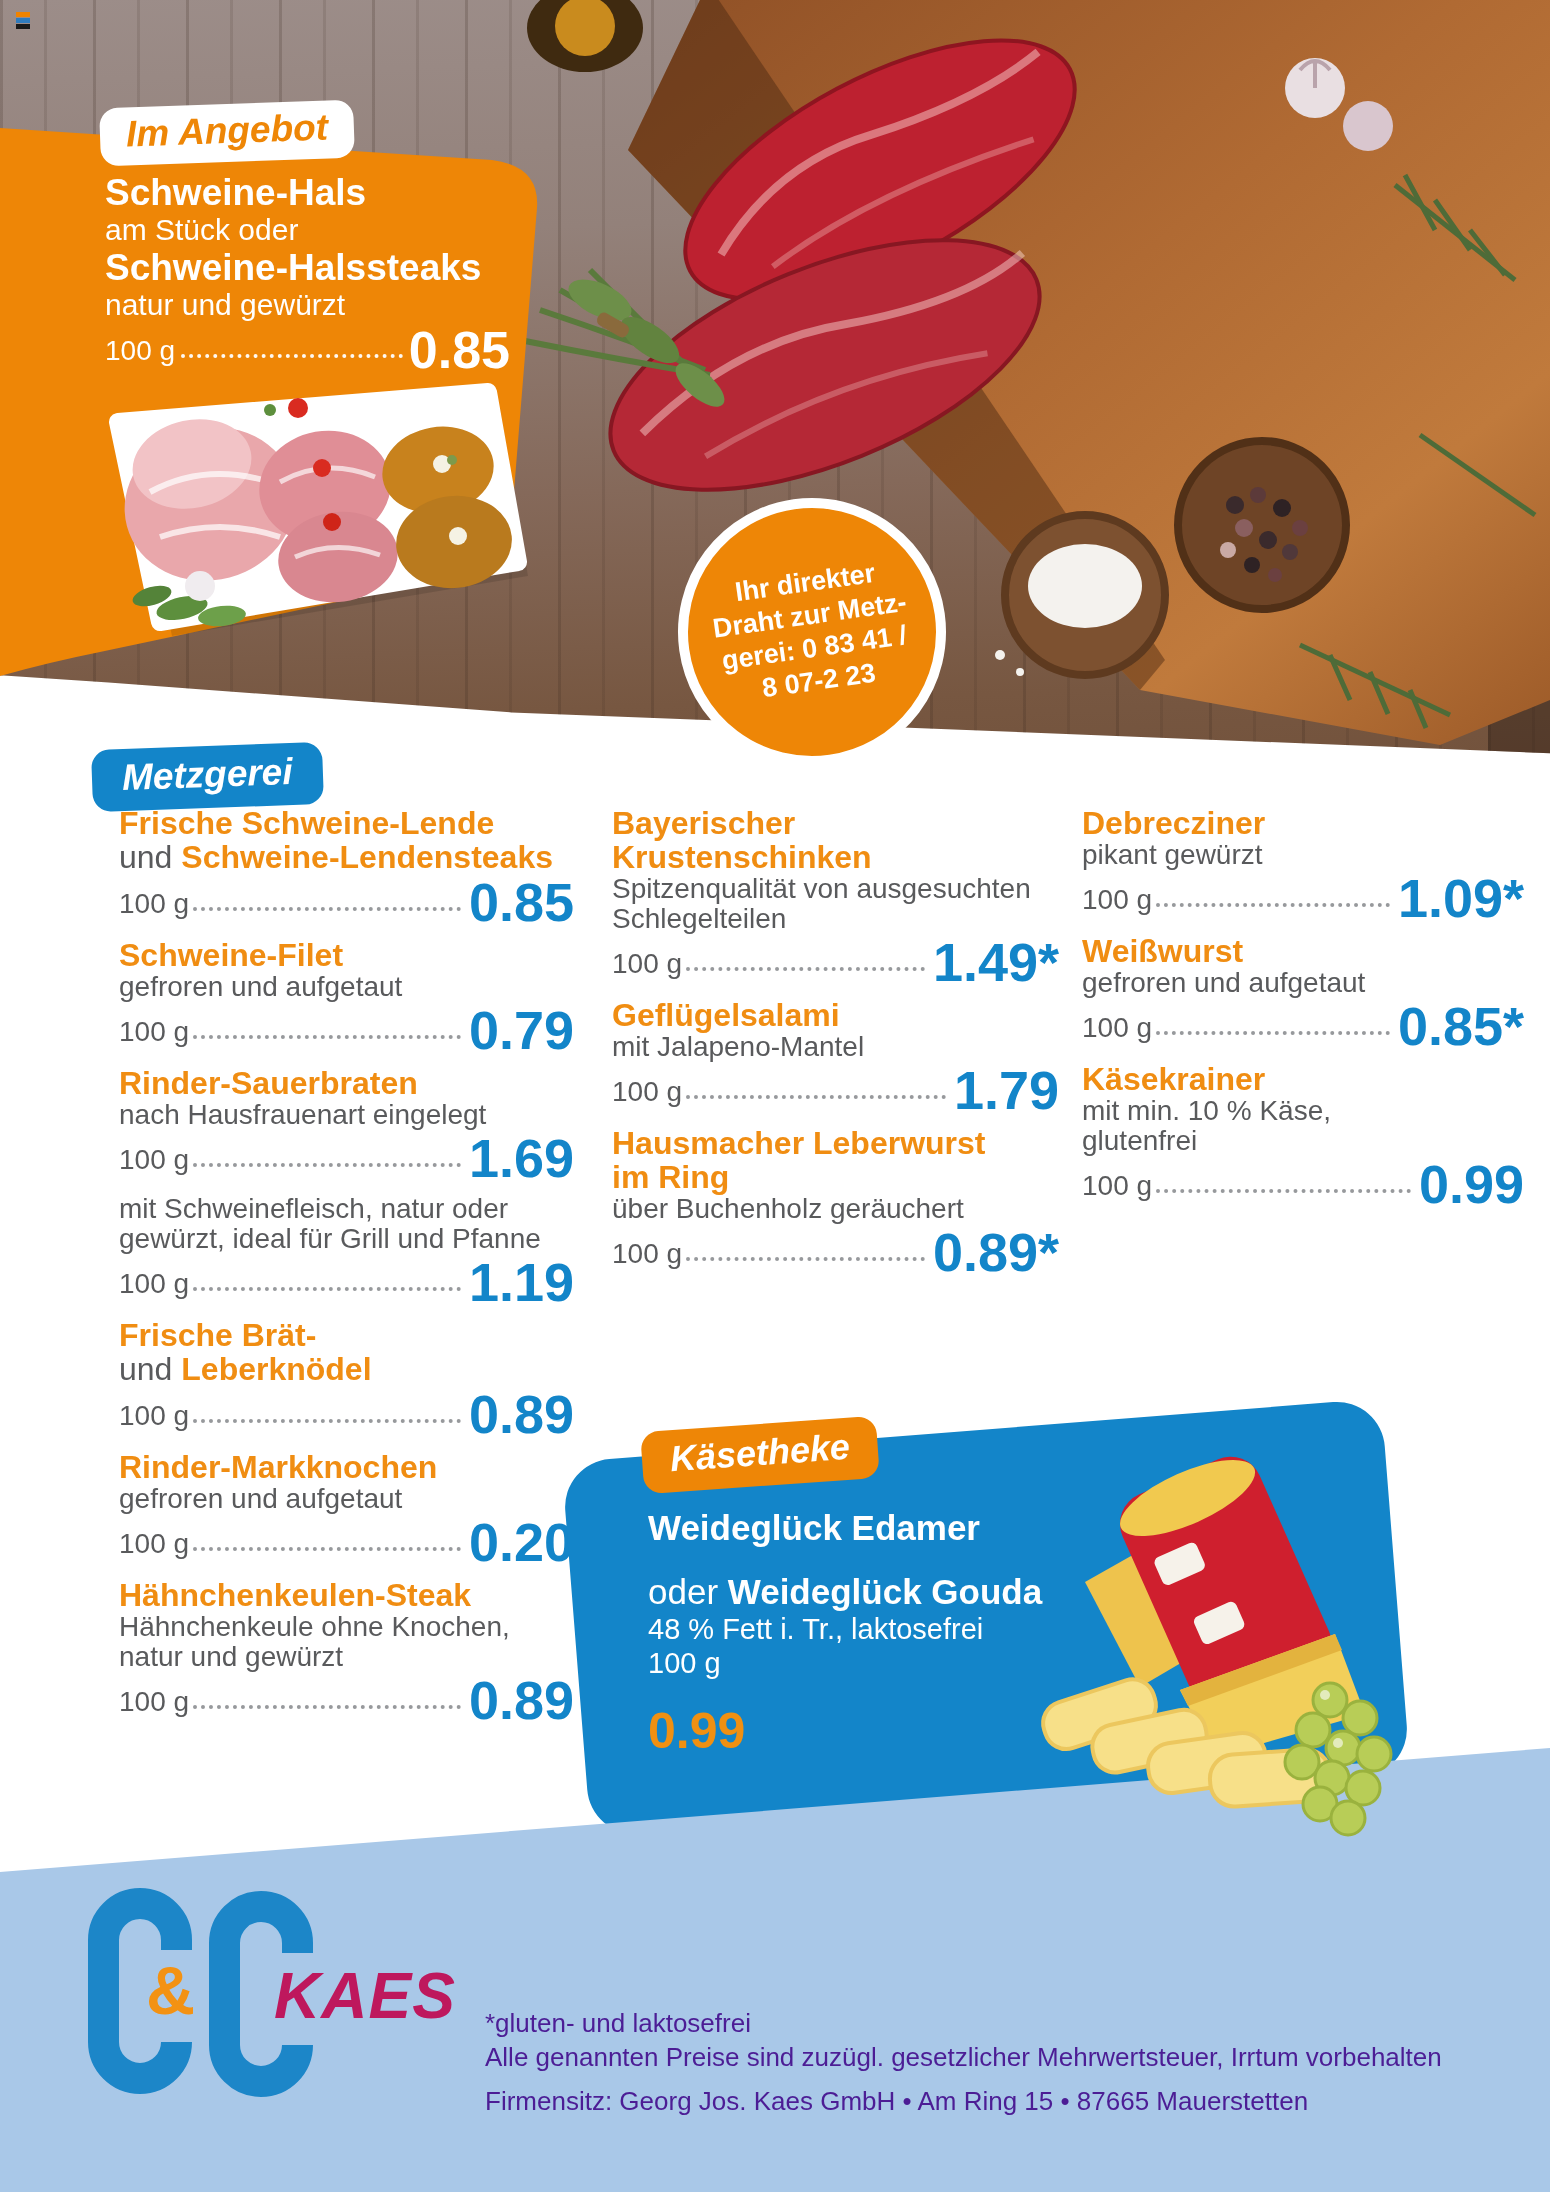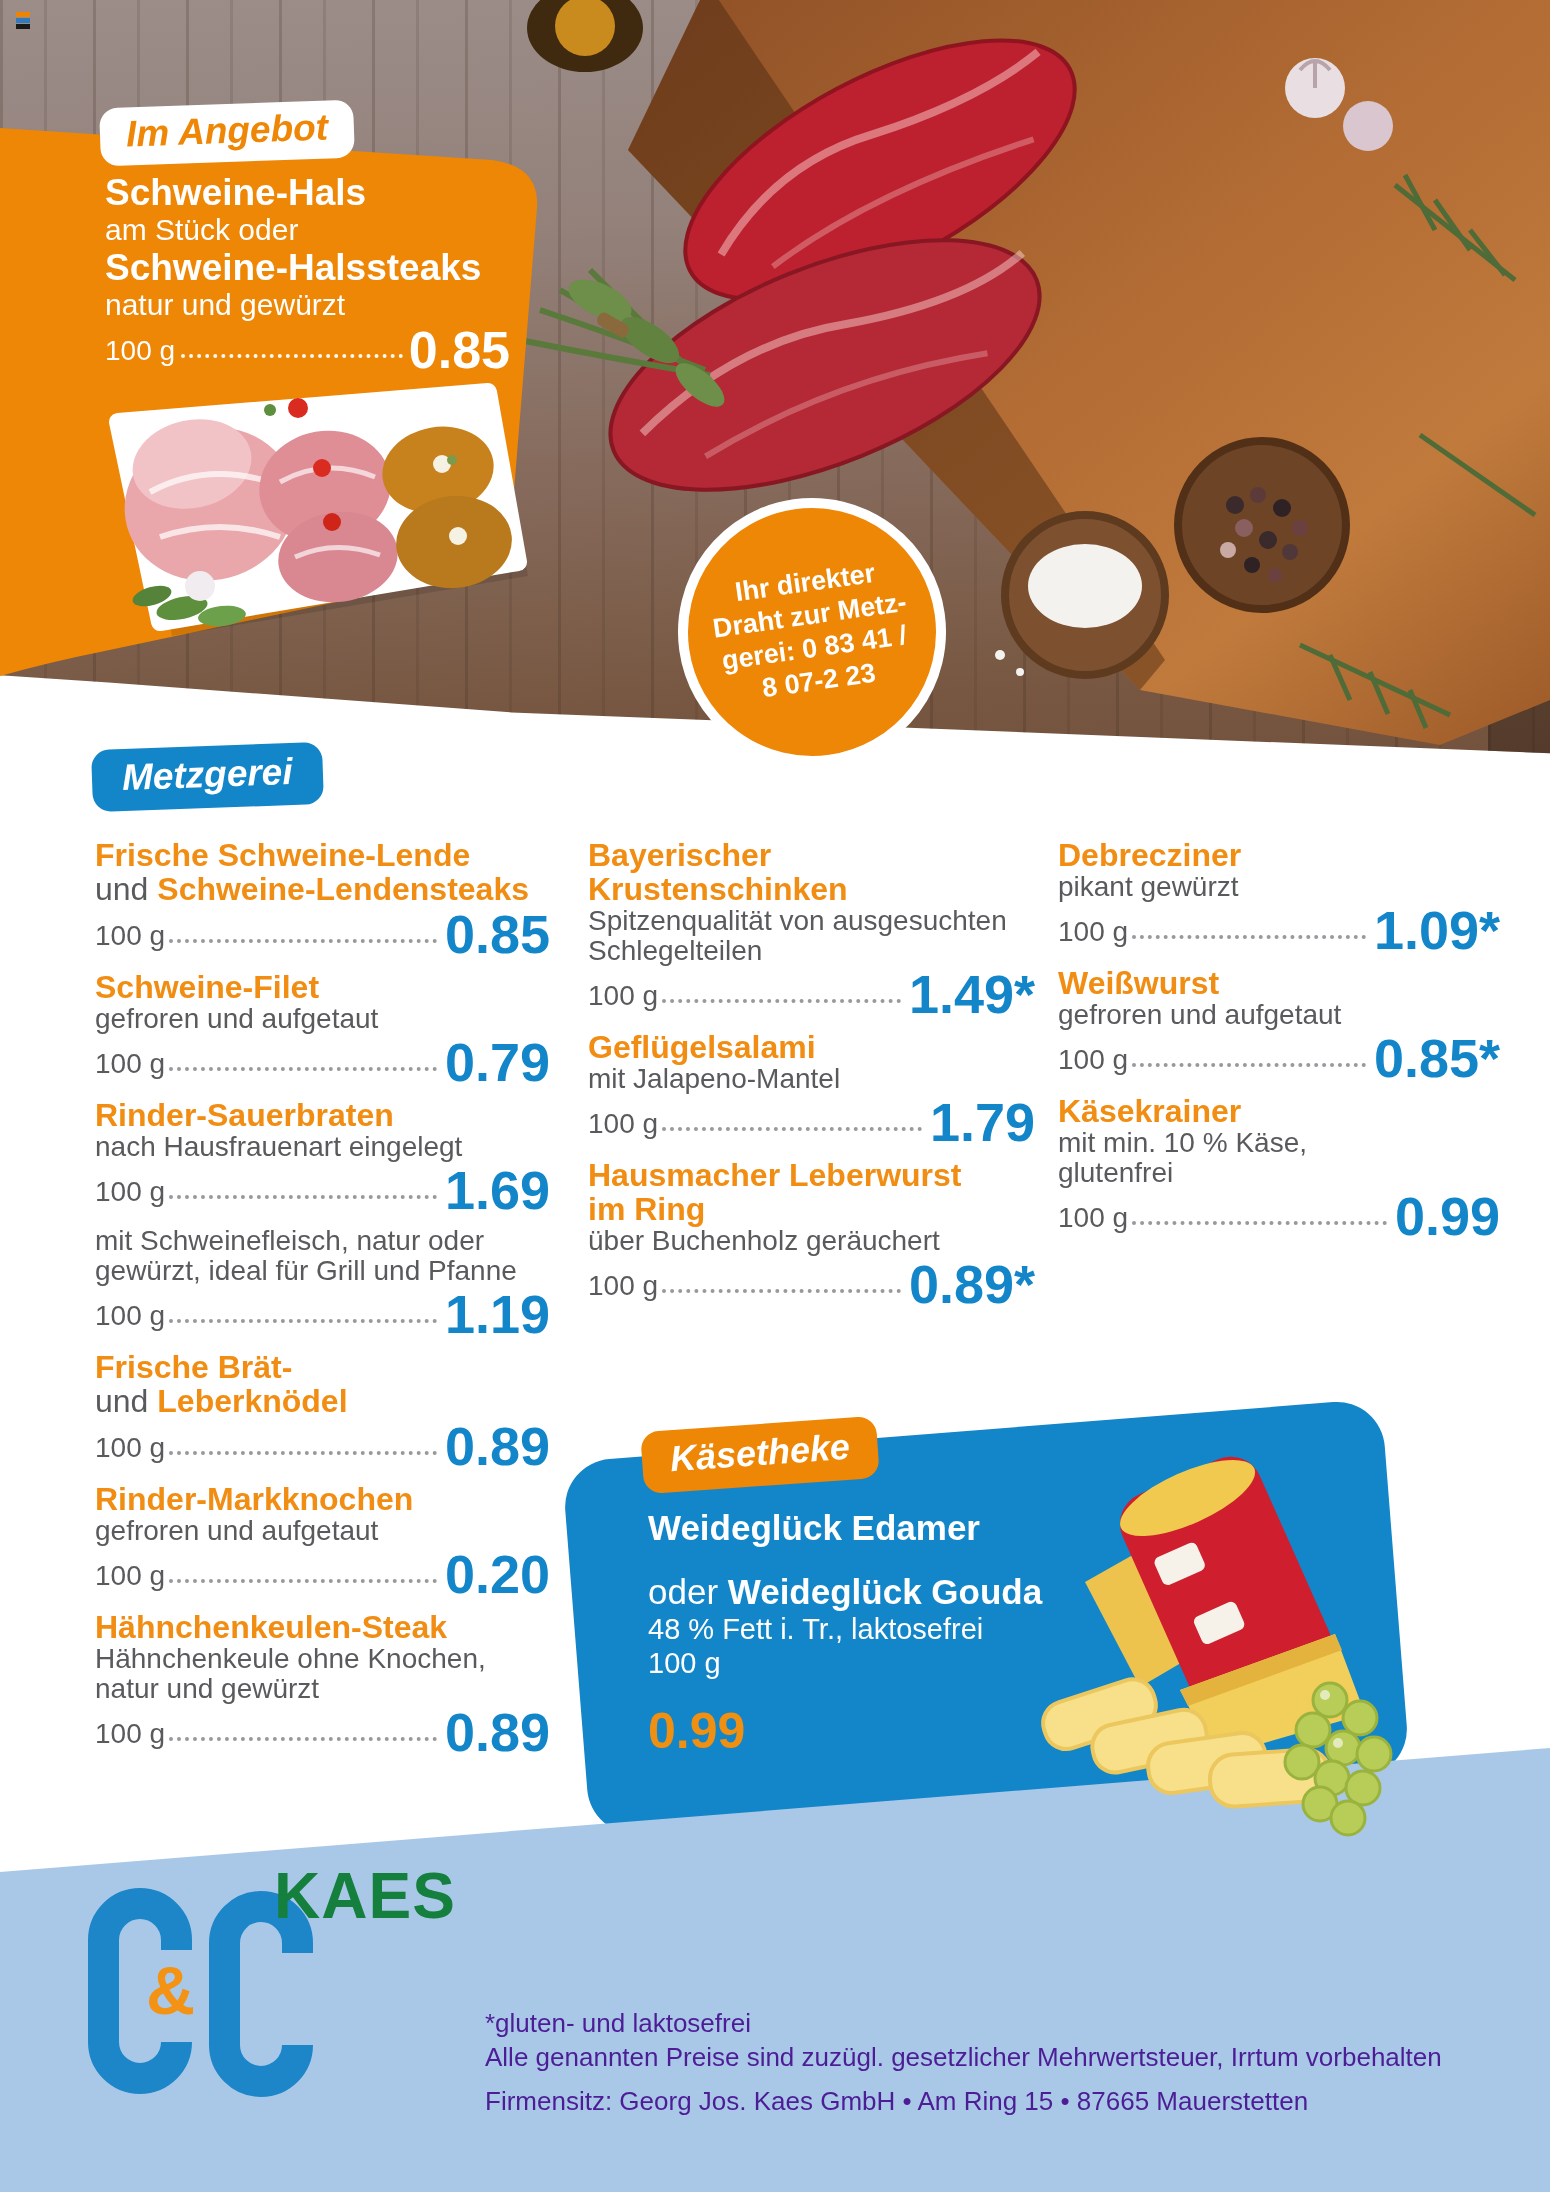--- a/index.html
+++ b/index.html
@@ -37,21 +37,21 @@
 
   
   .badge-blue{position:absolute;left:92px;top:746px;z-index:3;background:#1385c9;color:#fff;
     font-style:italic;font-weight:bold;font-size:37px;border-radius:18px;
     padding:8px 30px 12px 30px;transform:rotate(-2deg);}
   .badge-orange{position:absolute;left:642px;top:1424px;z-index:3;background:#ee8606;color:#fff;
     font-style:italic;font-weight:bold;font-size:36px;border-radius:18px;
     padding:8px 28px 12px 28px;transform:rotate(-4deg);}
 
   
-  .col{position:absolute;top:838px;z-index:2;}
+  .col{position:absolute;top:806px;z-index:2;margin-left:24px;}
   .col1{left:95px;width:455px;} .col2{left:588px;width:447px;} .col3{left:1058px;width:442px;}
   .item{margin-bottom:14px;}
   .ptitle{color:#f08d12;font-weight:bold;font-size:32px;line-height:34px;}
   .pfx{color:#595a5c;font-weight:normal;}
   .pdesc{color:#595a5c;font-size:28px;line-height:30px;}
   .prow{display:flex;align-items:flex-end;margin-top:2px;height:48px;}
   .prow .unit{color:#595a5c;font-size:28px;line-height:30px;padding-bottom:5px;white-space:nowrap;}
   .prow .dots{flex:1;border-bottom:4px dotted #97999c;margin:0 8px 13px 4px;}
   .prow .price{color:#1385c9;font-weight:bold;font-size:54px;line-height:44px;white-space:nowrap;}
 
@@ -67,22 +67,22 @@
   .cheese{position:absolute;left:1030px;top:1452px;width:400px;height:412px;z-index:5;}
 
   
   .footer{position:absolute;left:0;top:1740px;width:1550px;height:452px;z-index:4;
     background:#a9c8e8;clip-path:polygon(0 132px,100% 8px,100% 100%,0 100%);}
   .logo-c{position:absolute;width:104px;height:206px;border:31px solid #1c86c8;
     border-radius:56px;box-sizing:border-box;z-index:5;}
   .logo-gap{position:absolute;background:#a9c8e8;z-index:6;}
   .logo-amp{position:absolute;left:146px;top:1956px;color:#f39213;font-weight:bold;
     font-size:68px;line-height:68px;z-index:7;}
-  .logo-kaes{position:absolute;left:274px;top:1864px;color:#15803d;font-weight:bold;
-    font-size:64px;line-height:64px;letter-spacing:1px;z-index:7;}
+  .logo-kaes{position:absolute;left:274px;top:1964px;color:#be185d;font-weight:bold;
+    font-size:64px;line-height:64px;letter-spacing:1px;z-index:7;font-style:italic;}
   .legal{position:absolute;left:485px;top:2006px;width:1040px;color:#4c1d95;
     font-size:26px;line-height:34px;z-index:5;}
   .legal .l3{margin-top:10px;}
 
   
   .cmark{position:absolute;left:16px;top:12px;width:14px;z-index:6;}
   .cmark div{height:5px;margin-bottom:1px;}
   .cm1{background:#f08300;} .cm2{background:#2f7bbd;} .cm3{background:#1a1a1a;}
 </style>
 </head>

